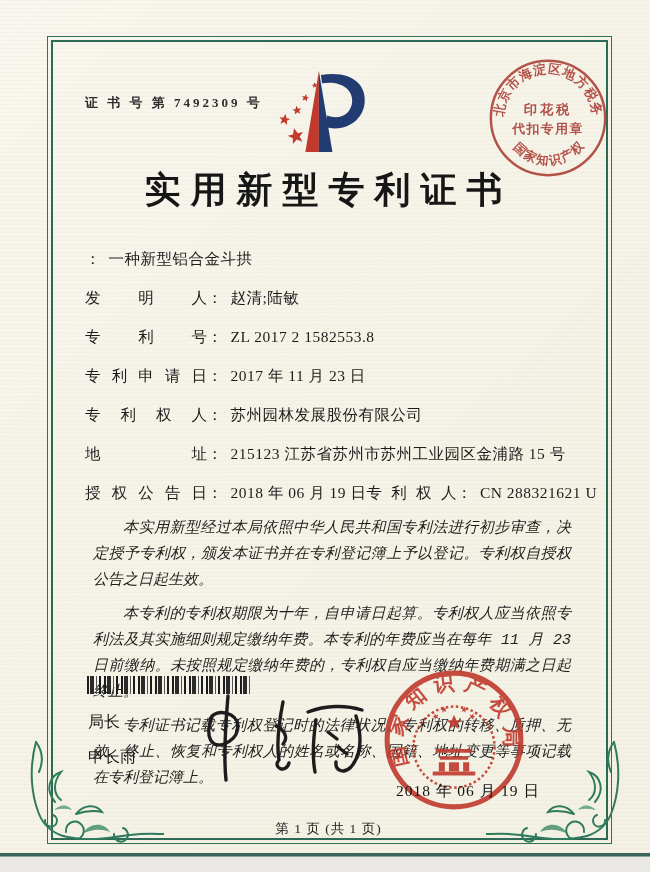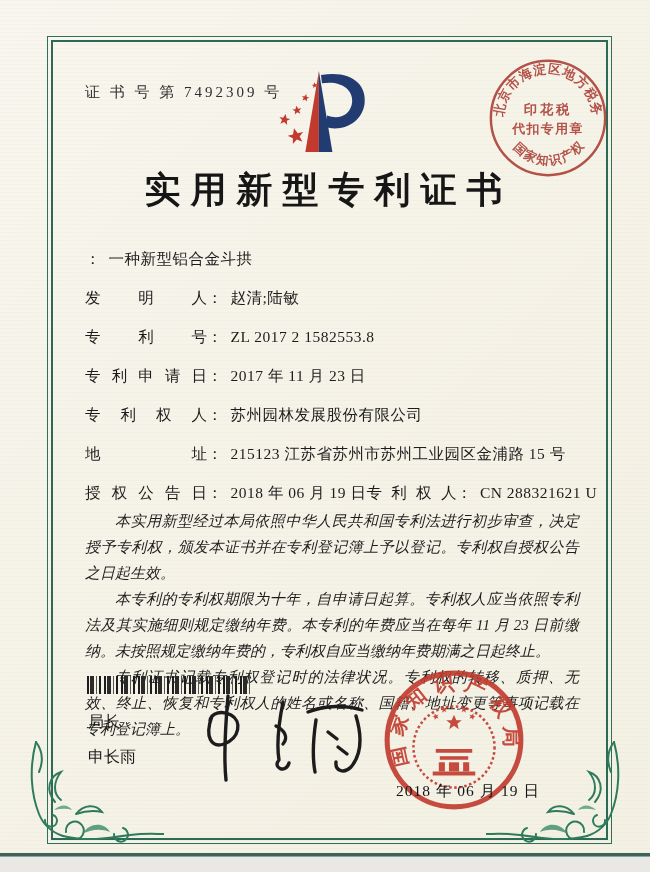--- a/index.html
+++ b/index.html
@@ -21,22 +21,22 @@
   }
   .frame{
     position:absolute;left:47px;top:36px;width:563px;height:806px;
     border:1px solid #30705a;
   }
   .frame-inner{
     position:absolute;left:3px;top:3px;right:3px;bottom:3px;
     border:2.5px solid #2c6a55;
   }
   .cert-number{
-    position:absolute;left:85px;top:83px;
-    font-size:15px;letter-spacing:3px;color:#2e2e2e;white-space:nowrap;
+    position:absolute;left:85px;top:94px;
+    font-size:13px;letter-spacing:3px;color:#2e2e2e;white-space:nowrap;font-weight:bold;
   }
   .logo{position:absolute;left:270px;top:68px;width:104px;height:90px;}
   .title{
     position:absolute;left:47px;top:166px;width:563px;
     text-align:center;font-size:36px;font-weight:700;letter-spacing:10px;
     color:#161616;white-space:nowrap;
   }
   .tax-stamp{position:absolute;left:468px;top:38px;width:160px;height:160px;opacity:.88;}
   .fields{position:absolute;left:85px;top:247px;width:500px;font-size:15.5px;color:#1c1c1c;}
   .frow{display:flex;align-items:baseline;margin-bottom:15px;line-height:24px;white-space:nowrap;}
@@ -44,21 +44,21 @@
   .fcolon{display:inline-block;margin-right:8px;}
   .fvalue{letter-spacing:.5px;}
   .fgroup{display:flex;align-items:baseline;}
   .fgroup.right{margin-left:auto;}
   .fgroup.right .flabel{width:90px;}
   .paras{
     position:absolute;left:85px;top:508px;width:494px;
     font-size:15px;line-height:26px;text-align:justify;color:#1d1d1d;
     font-style:italic;
   }
-  .paras p{margin:0;text-indent:2em;}
+  .paras p{margin:8px;text-indent:2em;font-family:Liberation Mono, monospace;}
   .barcode{
     position:absolute;left:87px;top:676px;width:164px;height:18px;
     background:repeating-linear-gradient(90deg,
       #1c1c1c 0 2px, transparent 2px 3px,
       #2a2a2a 3px 7px, transparent 7px 9px,
       #555 9px 10px, transparent 10px 12px,
       #1c1c1c 12px 14px, transparent 14px 17px);
   }
   .seal{position:absolute;left:378px;top:664px;width:152px;height:152px;opacity:.9;}
   .issue-date{
@@ -210,20 +210,21 @@
       <path d="M24,26 C16,48 24,58 36,54 C52,48 54,31 43,25 C33,20 23,23 22,31"></path>
       <path d="M95,12 C91,32 88,52 91,70 C84,78 98,84 101,73"></path>
       <path d="M88,36 C96,40 101,47 95,54"></path>
       <path d="M120,22 C138,15 158,15 174,20"></path>
       <path d="M128,30 C125,50 124,66 127,82"></path>
       <path d="M168,26 C174,46 174,64 163,77 C156,84 147,81 148,72"></path>
       <path d="M140,42 l9,7 M150,57 l9,7"></path>
     </g>
   </svg>
 
+  <div class="footer">第 1 页 (共 1 页)</div>
 
   <svg class="orn left" viewBox="0 0 140 112">
     <g stroke="#2e7a5c" fill="none" stroke-width="2" stroke-linecap="round">
       <path d="M12,2 C5,28 7,54 15,74 C19,84 27,92 39,96"></path>
       <path d="M12,2 C18,10 20,20 15,32"></path>
       <path d="M39,96 C62,102 86,98 106,95 C122,93 132,94 140,94"></path>
       <path d="M31,62 C21,50 25,36 37,32 C29,42 29,54 37,60"></path>
       <path d="M42,92 a9,9 0 1 1 12,7"></path>
       <path d="M21,80 a6,6 0 1 0 8,-5"></path>
       <path d="M90,94 a7,7 0 1 0 9,-6"></path>

